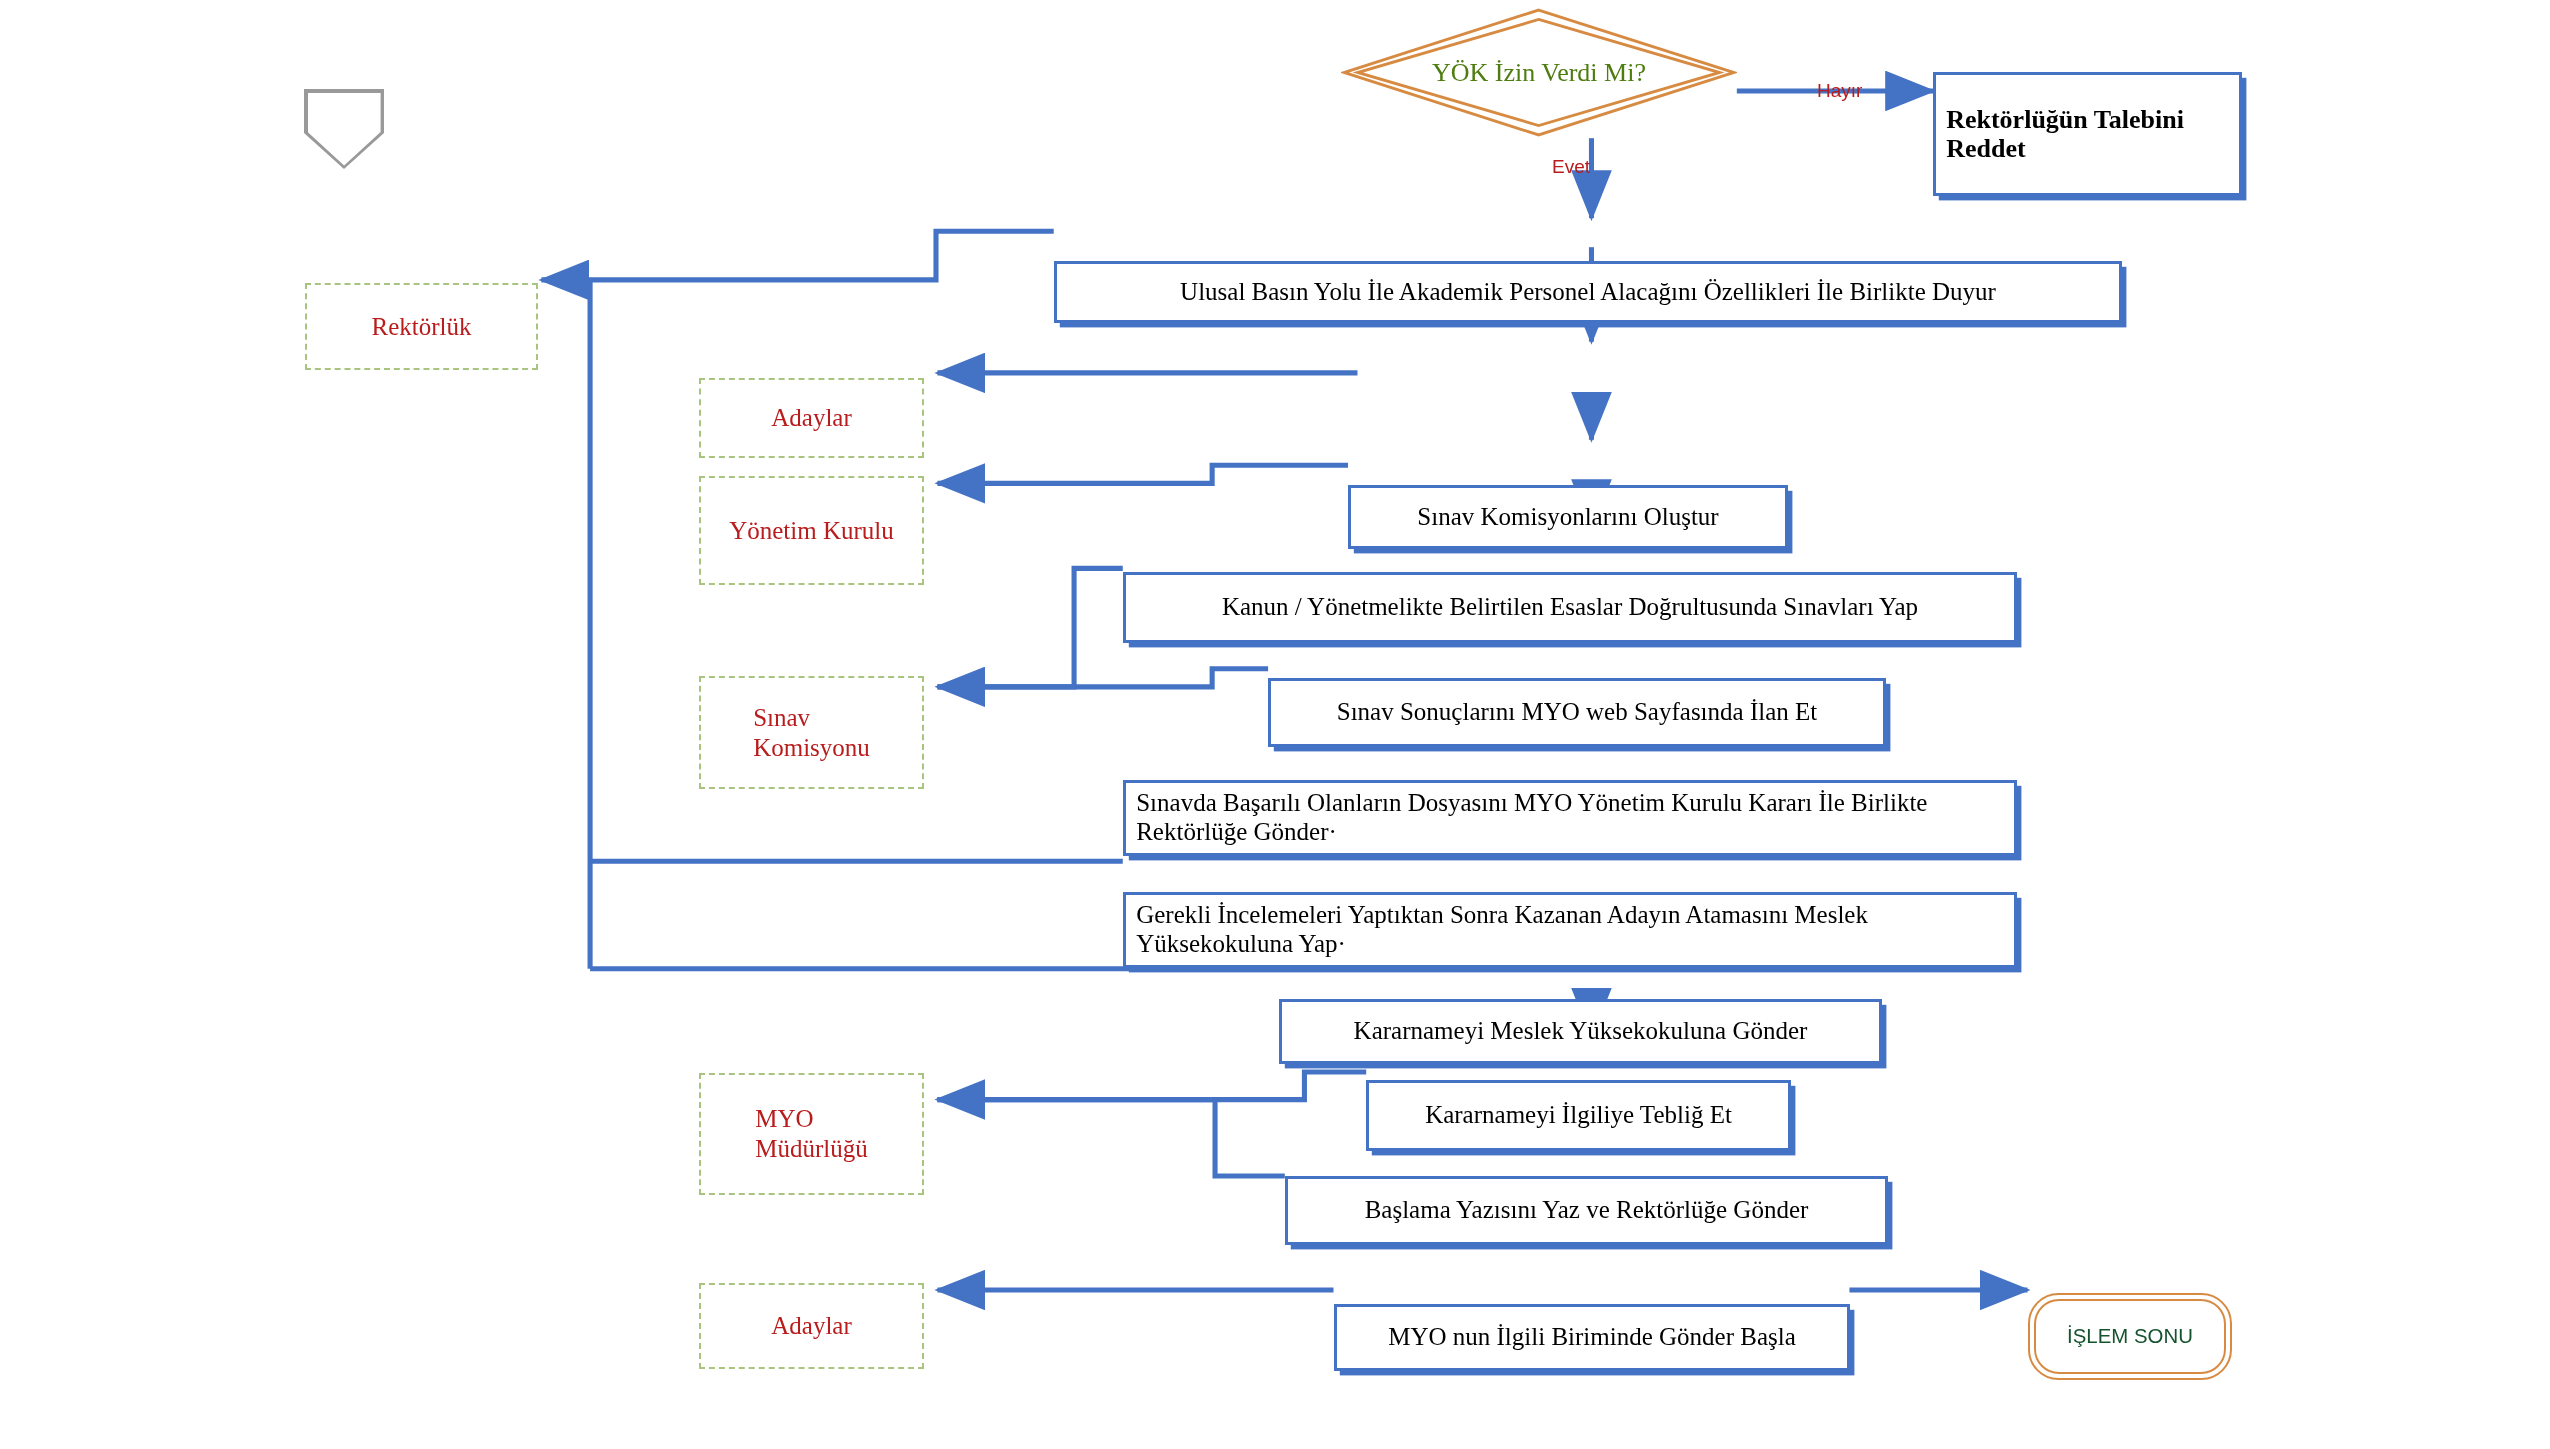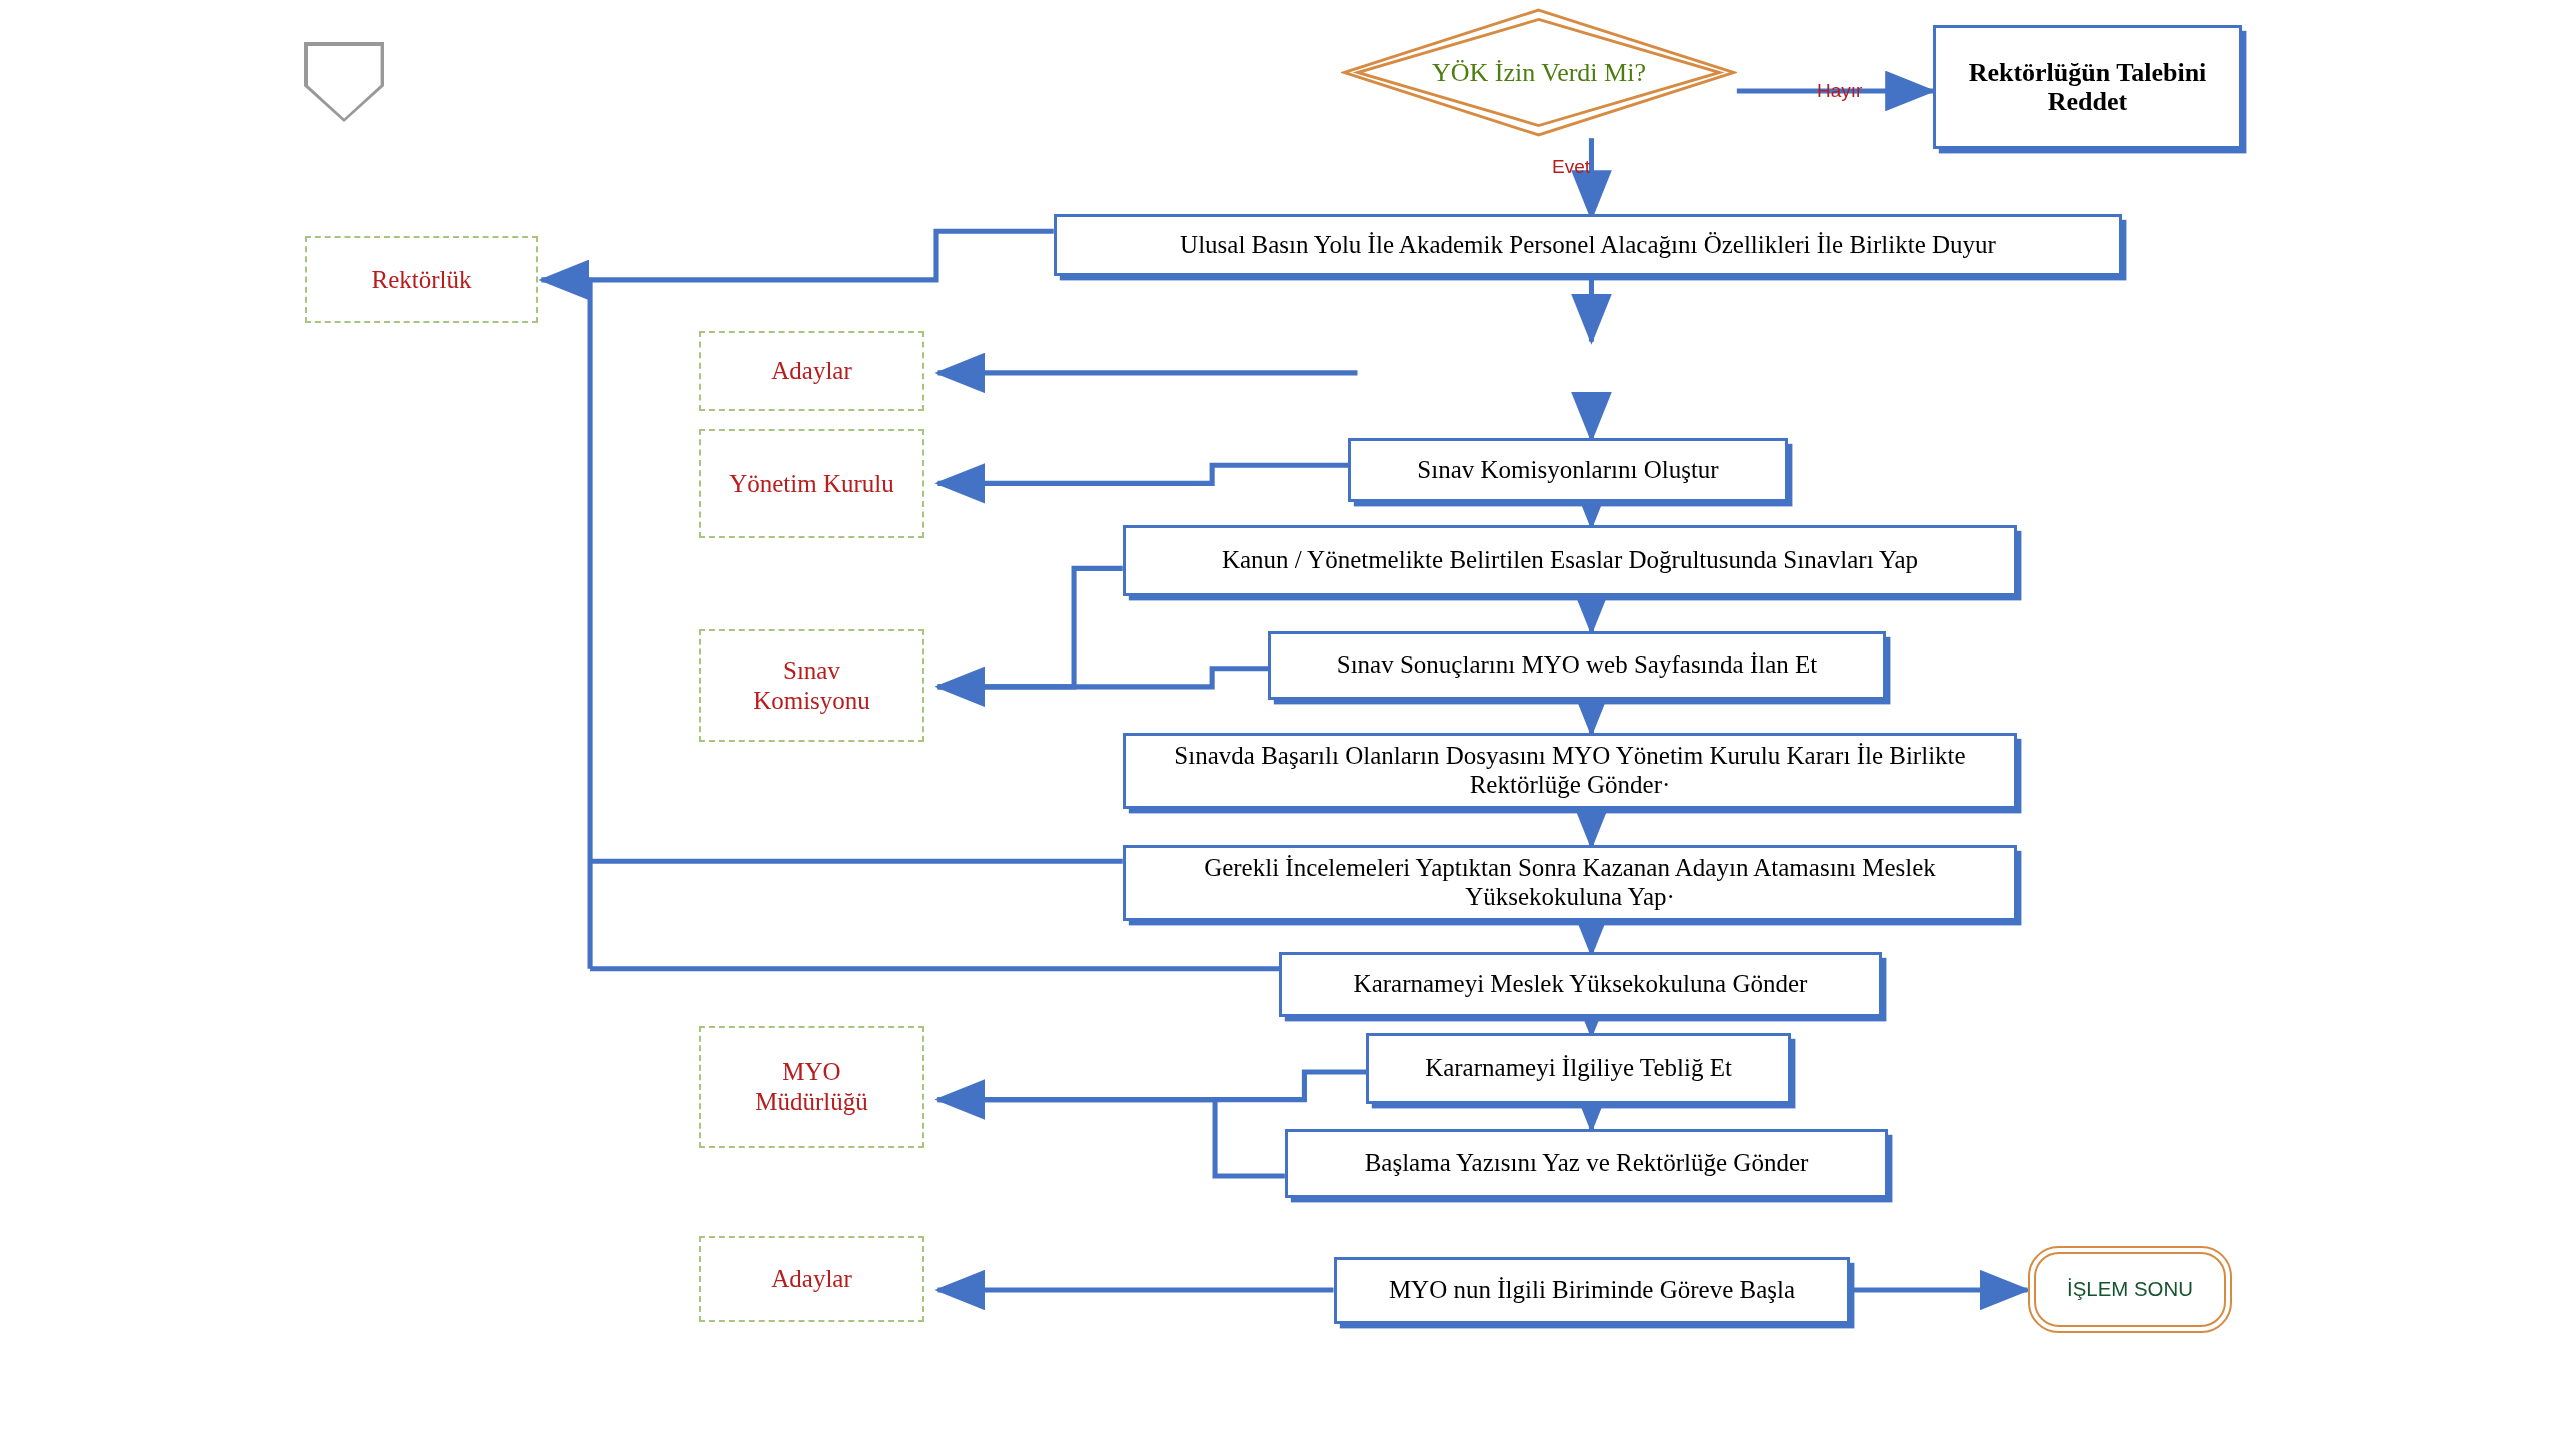--- a/index.html
+++ b/index.html
@@ -3,21 +3,21 @@
 <meta charset="utf-8">
 <title>Akademik Personel Alım Süreci İş Akış Şeması</title>
 <style>
   html,body{margin:0;padding:0;background:#ffffff;}
   body{width:2550px;height:1450px;position:relative;overflow:hidden;
        font-family:"Liberation Serif","DejaVu Serif",serif;}
   #canvas{position:absolute;left:0;top:0;width:2550px;height:1450px;}
 
   
   .node{position:absolute;box-sizing:border-box;display:flex;
-        align-items:center;justify-content:center;text-align:center;}
+        align-items:center;justify-content:center;margin-top:47px;}
 
   
   .proc{
     border:3.6px solid #4472C4;
     background:#ffffff;
     box-shadow:5.1px 5.1px 0 -0.7px #4472C4;
     color:#000000;
     font-size:25px;
     line-height:1.15;
     padding:2.9px 10.2px;
@@ -171,21 +171,21 @@
   <div class="node proc" style="left:1123px;top:733px;width:894px;height:76px;">Sınavda Başarılı Olanların Dosyasını MYO Yönetim Kurulu Kararı İle Birlikte Rektörlüğe Gönder·</div>
 
   <div class="node proc" style="left:1123px;top:845px;width:894px;height:76px;">Gerekli İncelemeleri Yaptıktan Sonra Kazanan Adayın Atamasını Meslek Yüksekokuluna Yap·</div>
 
   <div class="node proc" style="left:1279px;top:952px;width:603px;height:65px;">Kararnameyi Meslek Yüksekokuluna Gönder</div>
 
   <div class="node proc" style="left:1366px;top:1033px;width:425px;height:71px;">Kararnameyi İlgiliye Tebliğ Et</div>
 
   <div class="node proc" style="left:1285px;top:1129px;width:603px;height:69px;">Başlama Yazısını Yaz ve Rektörlüğe Gönder</div>
 
-  <div class="node proc" style="left:1334px;top:1257px;width:516px;height:67px;">MYO nun İlgili Biriminde Göreve Başla</div>
+  <div class="node proc" style="left:1334px;top:1257px;width:516px;height:67px;">MYO nun İlgili Biriminde Gönder Başla</div>
 
   <div class="node lane" style="left:305px;top:236px;width:233px;height:87px;">Rektörlük</div>
 
   <div class="node lane" style="left:699px;top:331px;width:225px;height:80px;">Adaylar</div>
 
   <div class="node lane" style="left:699px;top:429px;width:225px;height:109px;">Yönetim Kurulu</div>
 
   <div class="node lane" style="left:699px;top:629px;width:225px;height:113px;white-space:pre-line;">Sınav
 Komisyonu</div>
 

